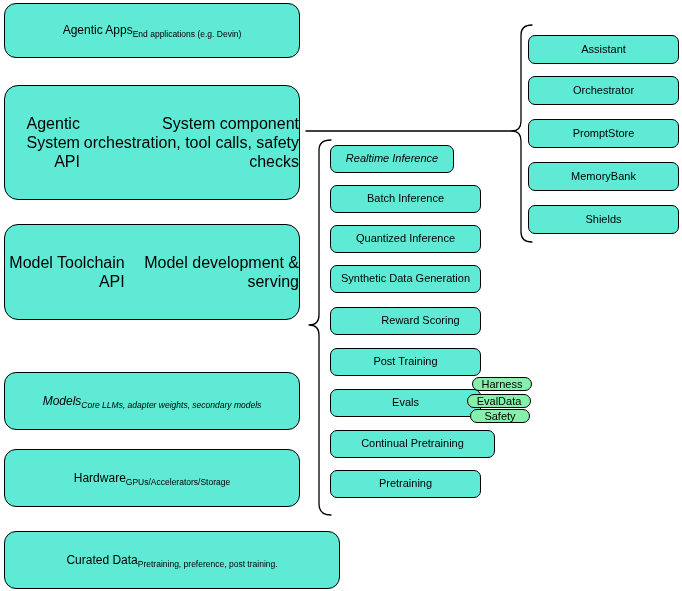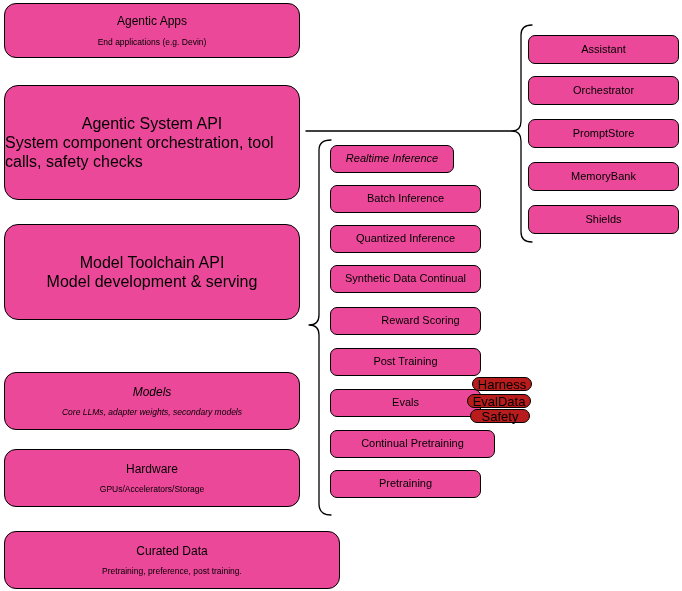--- a/index.html
+++ b/index.html
@@ -12,27 +12,26 @@
     width: 682px;
     height: 591px;
     background: #ffffff;
     font-family: "Liberation Sans", sans-serif;
     color: #000000;
     overflow: hidden;
   }
   .box {
     position: absolute;
     box-sizing: border-box;
-    background: #ec4899;
+    background: #5eead4;
     border: 1.3px solid #000000;
     display: flex;
-    flex-direction: column;
     align-items: center;
     justify-content: center;
-    text-align: left;
+    text-align: right;
     line-height: 1.2;
   }
   .layer {
     border-radius: 12px;
   }
   .layer-big {
     border-radius: 14px;
   }
   .layer .title {
     font-size: 12px;
@@ -42,24 +41,24 @@
     margin-top: 8px;
   }
   .node {
     border-radius: 7px;
     font-size: 11px;
     z-index: 1;
   }
   .pill {
     position: absolute;
     box-sizing: border-box;
-    background: #b91c1c;
+    background: #86efac;
     border: 1.3px solid #000000;
     border-radius: 8px;
-    font-size: 13px;
+    font-size: 11px;
     display: flex;
     align-items: center;
     justify-content: center;
     z-index: 2;
     line-height: 1;
   }
   #link-overlay {
     position: absolute;
     left: 0;
     top: 0;
@@ -113,21 +112,21 @@
   </div>
 
   <div class="box layer" style="left:4px; top:531px; width:336px; height:58px;">
     <div class="title">Curated Data</div>
     <div class="subtitle">Pretraining, preference, post training.</div>
   </div>
 
   <div class="box node" style="left:330px; top:145px; width:124px; height:28px;font-style:italic;">Realtime Inference</div>
   <div class="box node" style="left:330px; top:185px; width:151px; height:28px;">Batch Inference</div>
   <div class="box node" style="left:330px; top:225px; width:151px; height:28px;">Quantized Inference</div>
-  <div class="box node" style="left:330px; top:265px; width:151px; height:28px;">Synthetic Data Continual</div>
+  <div class="box node" style="left:330px; top:265px; width:151px; height:28px;">Synthetic Data Generation</div>
   <div class="box node" style="left:330px; top:307px; width:151px; height:28px;padding-left:30px;">Reward Scoring</div>
   <div class="box node" style="left:330px; top:348px; width:151px; height:28px;">Post Training</div>
   <div class="box node" style="left:330px; top:389px; width:151px; height:28px;">Evals</div>
   <div class="box node" style="left:330px; top:430px; width:165px; height:28px;">Continual Pretraining</div>
   <div class="box node" style="left:330px; top:470px; width:151px; height:28px;">Pretraining</div>
 
   <div class="pill" style="left:472px; top:377px; width:60px; height:14px;">Harness</div>
   <div class="pill" style="left:467px; top:394px; width:64px; height:14px;">EvalData</div>
   <div class="pill" style="left:470px; top:409px; width:60px; height:14px;">Safety</div>
 

